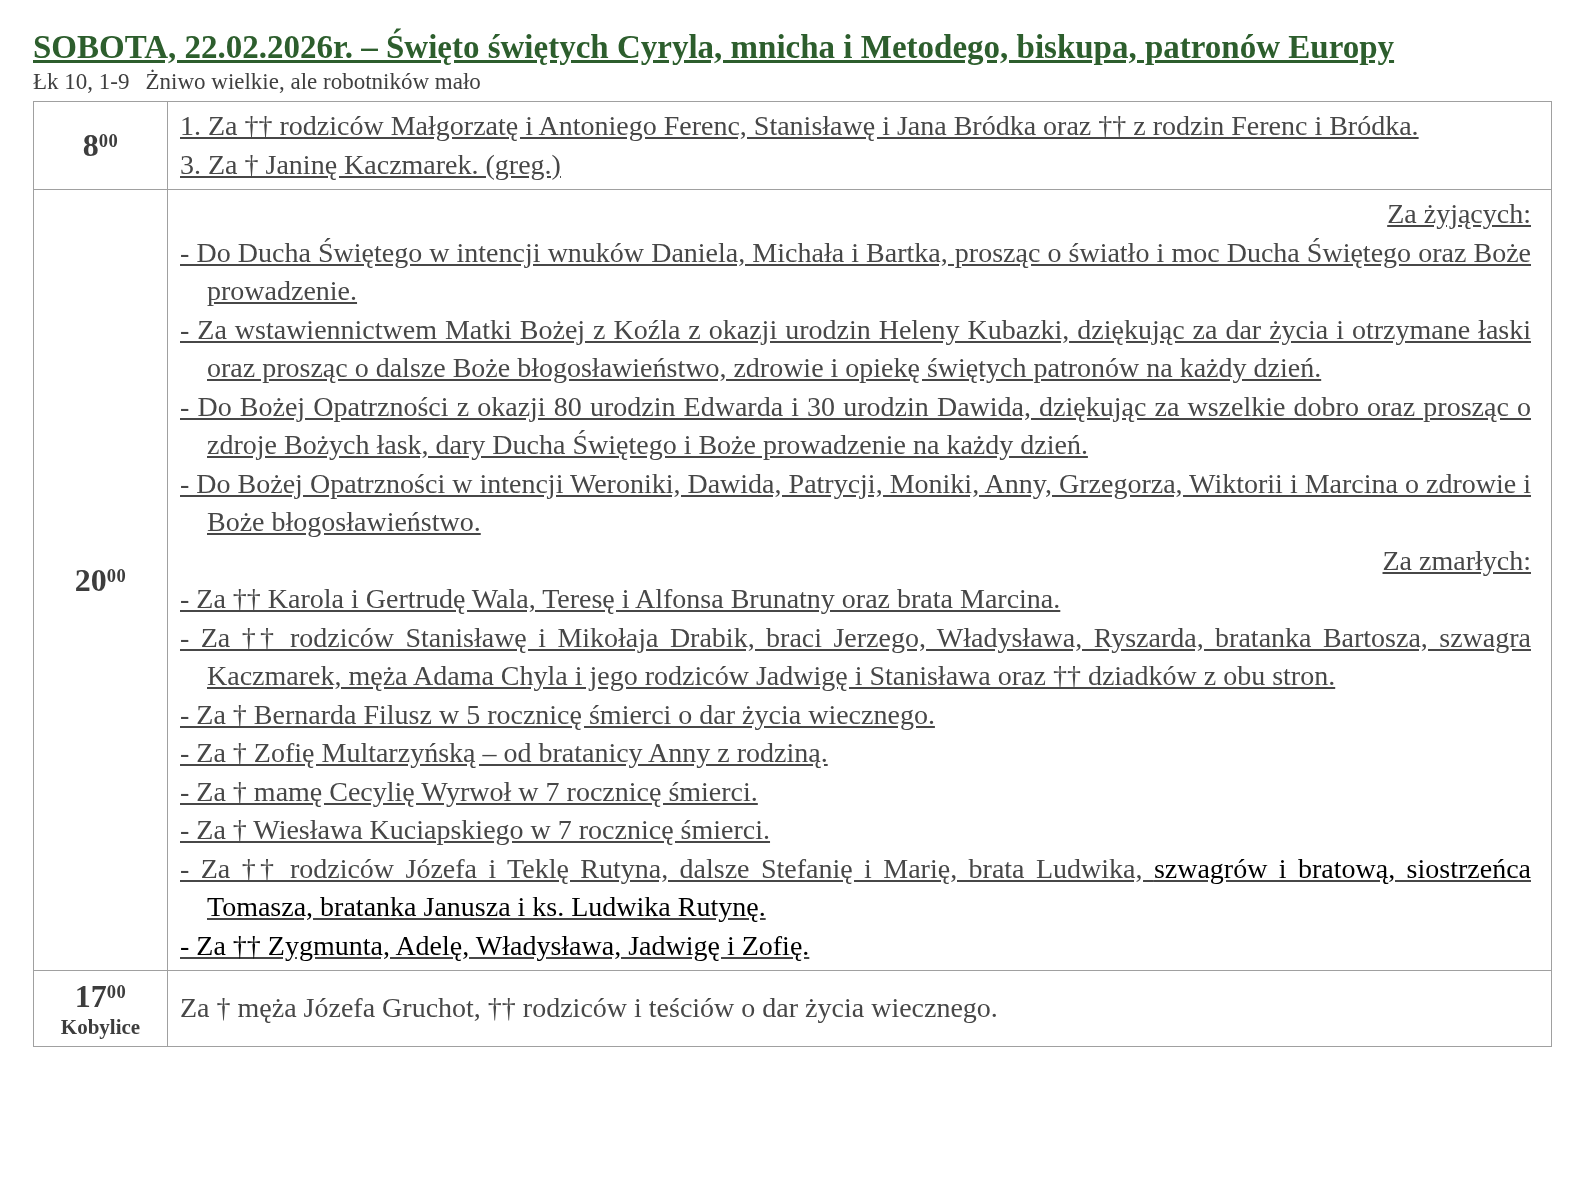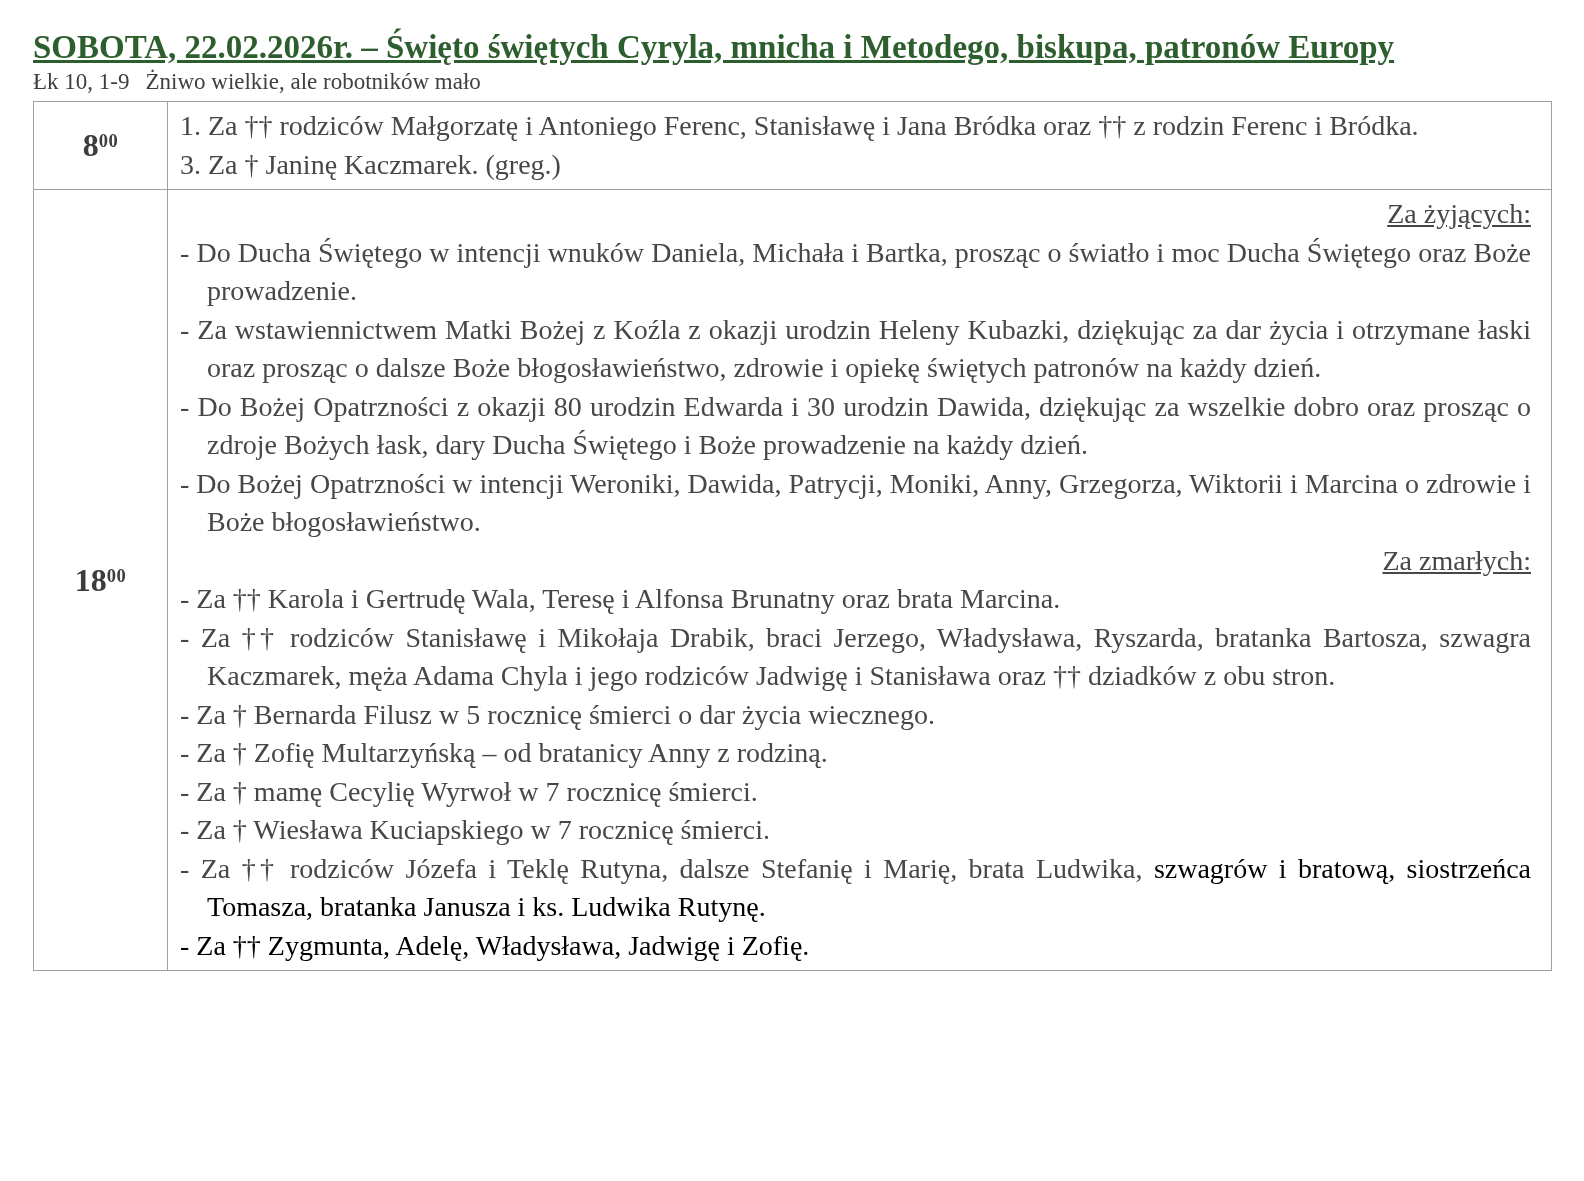--- a/index.html
+++ b/index.html
@@ -83,20 +83,21 @@
     color: var(--text-gray);
     text-align: justify;
   }
   .para.heading {
     text-align: right;
     text-decoration: underline;
   }
   .para.item {
     padding-left: 27px;
     text-indent: -27px;
+    text-decoration: underline;
   }
   .para.plain {
     text-align: left;
   }
   .black { color: var(--text-black); }
   tr.last-row td { height: 76px; }
 </style>
 </head>
 <body>
 
@@ -113,36 +114,45 @@
 
     </td>
     <td class="content-cell">
             <p class="para item"><span>1. Za †† rodziców Małgorzatę i Antoniego Ferenc, Stanisławę i Jana Bródka oraz †† z rodzin Ferenc i Bródka.</span></p>
             <p class="para item"><span>3. Za † Janinę Kaczmarek. (greg.)</span></p>
           </td>
   </tr>
 
   <tr class="schedule-row">
     <td class="time-cell">
-      <div class="time"><span class="time-num">18</span><span class="time-sup">00</span></div>
+      <div class="time"><span class="time-num">20</span><span class="time-sup">00</span></div>
 
     </td>
     <td class="content-cell">
             <p class="para heading"><span>Za żyjących:</span></p>
             <p class="para item"><span>- Do Ducha Świętego w intencji wnuków Daniela, Michała i Bartka, prosząc o światło i moc Ducha Świętego oraz Boże prowadzenie.</span></p>
             <p class="para item"><span>- Za wstawiennictwem Matki Bożej z Koźla z okazji urodzin Heleny Kubazki, dziękując za dar życia i otrzymane łaski oraz prosząc o dalsze Boże błogosławieństwo, zdrowie i opiekę świętych patronów na każdy dzień.</span></p>
             <p class="para item"><span>- Do Bożej Opatrzności z okazji 80 urodzin Edwarda i 30 urodzin Dawida, dziękując za wszelkie dobro oraz prosząc o zdroje Bożych łask, dary Ducha Świętego i Boże prowadzenie na każdy dzień.</span></p>
             <p class="para item"><span>- Do Bożej Opatrzności w intencji Weroniki, Dawida, Patrycji, Moniki, Anny, Grzegorza, Wiktorii i Marcina o zdrowie i Boże błogosławieństwo.</span></p>
             <p class="para heading"><span>Za zmarłych:</span></p>
             <p class="para item"><span>- Za †† Karola i Gertrudę Wala, Teresę i Alfonsa Brunatny oraz brata Marcina.</span></p>
             <p class="para item"><span>- Za †† rodziców Stanisławę i Mikołaja Drabik, braci Jerzego, Władysława, Ryszarda, bratanka Bartosza, szwagra Kaczmarek, męża Adama Chyla i jego rodziców Jadwigę i Stanisława oraz †† dziadków z obu stron.</span></p>
             <p class="para item"><span>- Za † Bernarda Filusz w 5 rocznicę śmierci o dar życia wiecznego.</span></p>
             <p class="para item"><span>- Za † Zofię Multarzyńską – od bratanicy Anny z rodziną.</span></p>
             <p class="para item"><span>- Za † mamę Cecylię Wyrwoł w 7 rocznicę śmierci.</span></p>
             <p class="para item"><span>- Za † Wiesława Kuciapskiego w 7 rocznicę śmierci.</span></p>
             <p class="para item"><span>- Za †† rodziców Józefa i Teklę Rutyna, dalsze Stefanię i Marię, brata Ludwika, </span><span class="black">szwagrów i bratową, siostrzeńca Tomasza, bratanka Janusza i ks. Ludwika Rutynę.</span></p>
             <p class="para item"><span class="black">- Za †† Zygmunta, Adelę, Władysława, Jadwigę i Zofię.</span></p>
           </td>
   </tr>
 
+  <tr class="schedule-row last-row">
+    <td class="time-cell">
+      <div class="time"><span class="time-num">17</span><span class="time-sup">00</span></div>
+      <div class="location">Kobylice</div>
+    </td>
+    <td class="content-cell">
+            <p class="para plain"><span>Za † męża Józefa Gruchot, †† rodziców i teściów o dar życia wiecznego.</span></p>
+          </td>
+  </tr>
 </tbody>
   </table>
 </div>
 
 </body></html>

